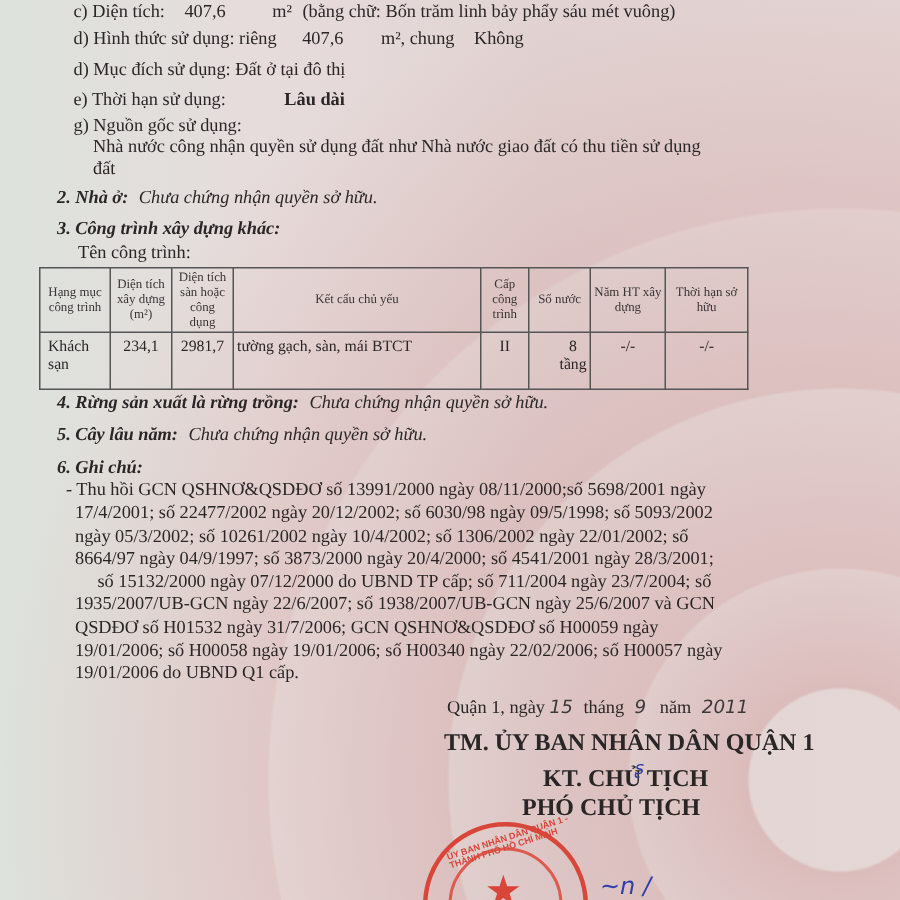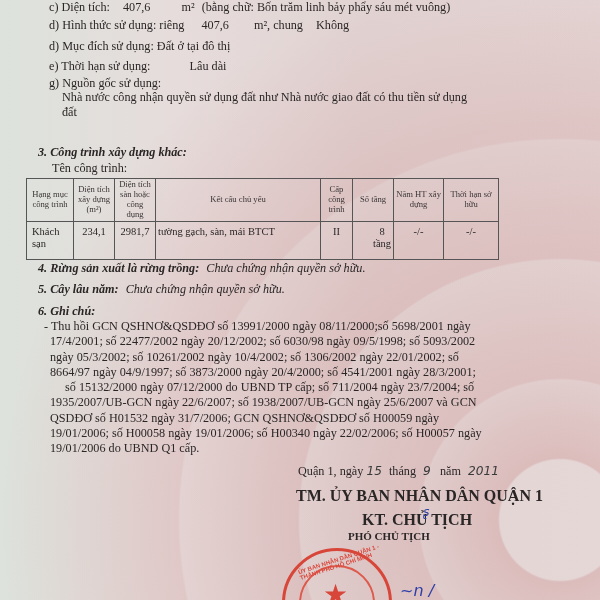--- a/index.html
+++ b/index.html
@@ -48,40 +48,44 @@
     <span style="margin-left:10px;">Không</span>
   </div>
 
   <div class="ln" style="left:49px;top:40px;">
     <span>d) Mục đích sử dụng:</span>
     <span>Đất ở tại đô thị</span>
   </div>
 
   <div class="ln" style="left:49px;top:60px;">
     <span>e) Thời hạn sử dụng:</span>
-    <span style="margin-left:36px;">Lâu dài</span>
+    <span style="margin-left:36px;font-weight:bold;">Lâu dài</span>
   </div>
 
   <div class="ln" style="left:49px;top:77px;">g) Nguồn gốc sử dụng:</div>
   <div class="ln" style="left:62px;top:91px;">Nhà nước công nhận quyền sử dụng đất như Nhà nước giao đất có thu tiền sử dụng</div>
   <div class="ln" style="left:62px;top:106px;">đất</div>
 
+  <div class="ln" style="left:38px;top:125px;">
+    <span class="bi">2. Nhà ở:</span>
+    <span class="i" style="margin-left:4px;">Chưa chứng nhận quyền sở hữu.</span>
+  </div>
 
   <div class="ln bi" style="left:38px;top:146px;">3. Công trình xây dựng khác:</div>
   <div class="ln" style="left:52px;top:162px;">Tên công trình:</div>
 
   <table class="ct">
     <tbody>
         <tr class="hd">
       <td style="width:42px;">Hạng mục công trình</td>
       <td style="width:36px;">Diện tích xây dựng (m²)</td>
       <td style="width:36px;">Diện tích sàn hoặc công dụng</td>
       <td style="width:160px;">Kết cấu chủ yếu</td>
       <td style="width:27px;">Cấp công trình</td>
-      <td style="width:26px;">Số tầng</td>
+      <td style="width:26px;">Số nước</td>
       <td style="width:45px;">Năm HT xây dựng</td>
       <td style="width:50px;">Thời hạn sở hữu</td>
     </tr>
     <tr class="rw">
       <td style="text-align:left;padding-left:5px;">Khách sạn</td>
       <td>234,1</td>
       <td>2981,7</td>
       <td style="text-align:left;">tường gạch, sàn, mái BTCT</td>
       <td>II</td>
       <td style="text-align:center;padding-left:20px;">8 tầng</td>
@@ -117,21 +121,21 @@
     <span class="hand">15</span>
     <span style="margin-left:4px;">tháng</span>
     <span class="hand" style="margin-left:4px;">9</span>
     <span style="margin-left:6px;">năm</span>
     <span class="hand" style="margin-left:4px;">2011</span>
   </div>
 
   <div class="ln b" style="left:296px;top:488px;font-size:16px;">TM. ỦY BAN NHÂN DÂN QUẬN 1</div>
   <div class="ln b" style="left:362px;top:512px;font-size:16px;">KT. CHỦ TỊCH</div>
   <div class="sig" style="left:423px;top:506px;font-size:12px;">ʂ</div>
-  <div class="ln b" style="left:348px;top:531px;font-size:11px;">PHÓ CHỦ TỊCH</div>
+  <div class="ln b" style="left:348px;top:531px;font-size:16px;">PHÓ CHỦ TỊCH</div>
 
   <div class="stamp">
     <div class="inner"></div>
     <div class="txt">ỦY BAN NHÂN DÂN QUẬN 1 - THÀNH PHỐ HỒ CHÍ MINH</div>
     <div class="star">★</div>
   </div>
   <div class="sig" style="left:400px;top:583px;font-size:16px;">~n /</div>
 </div>
 
 </body></html>

